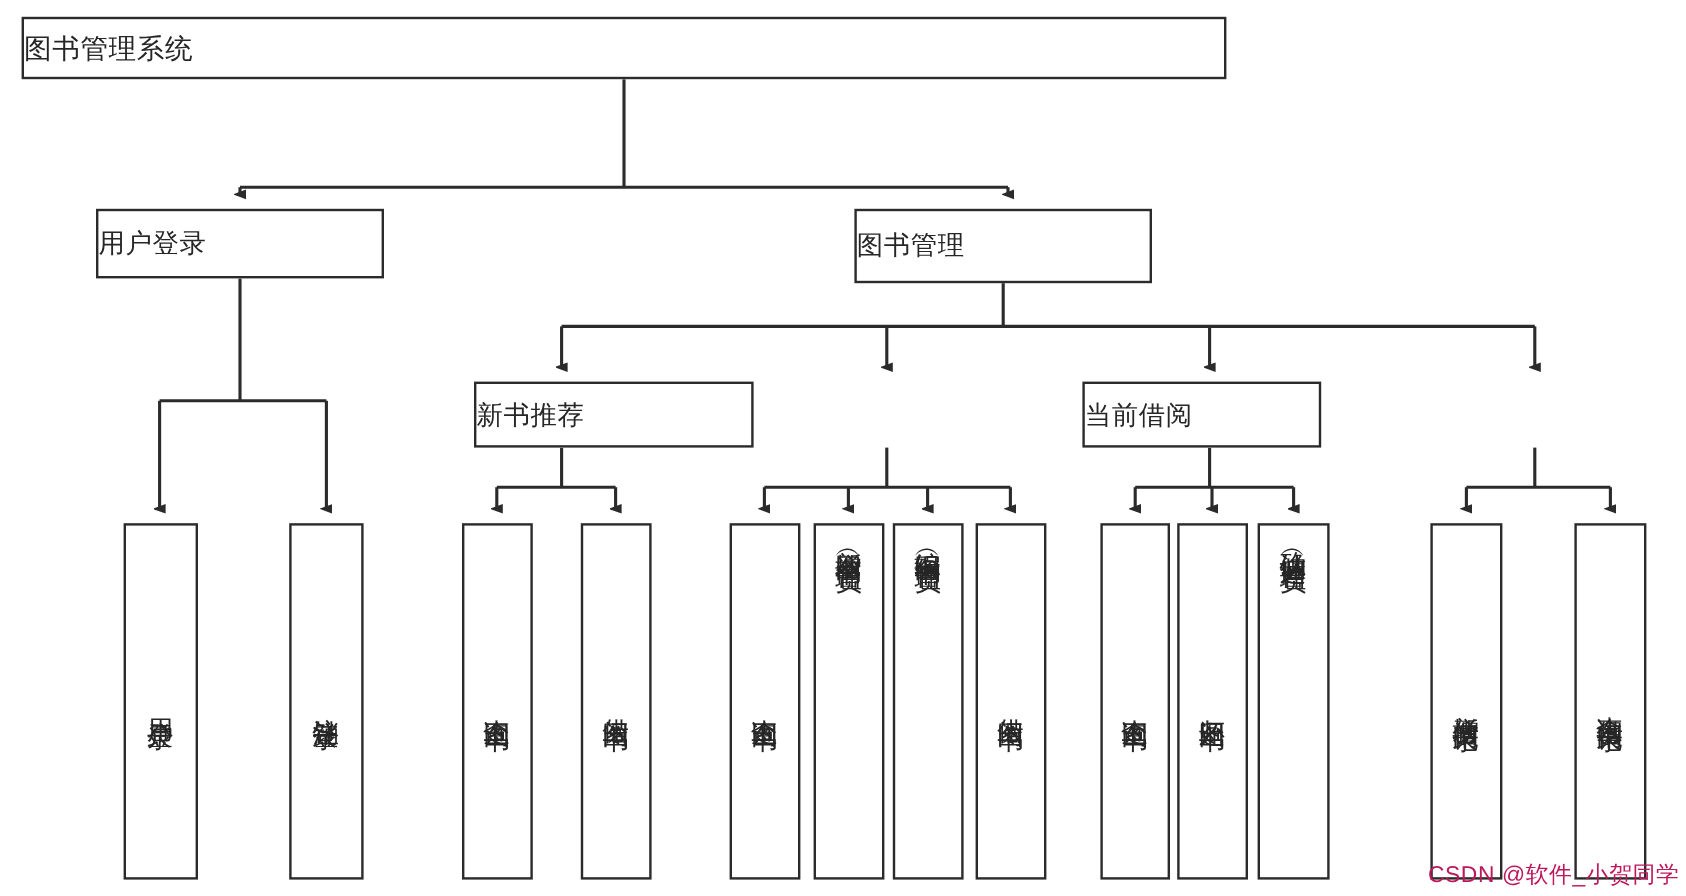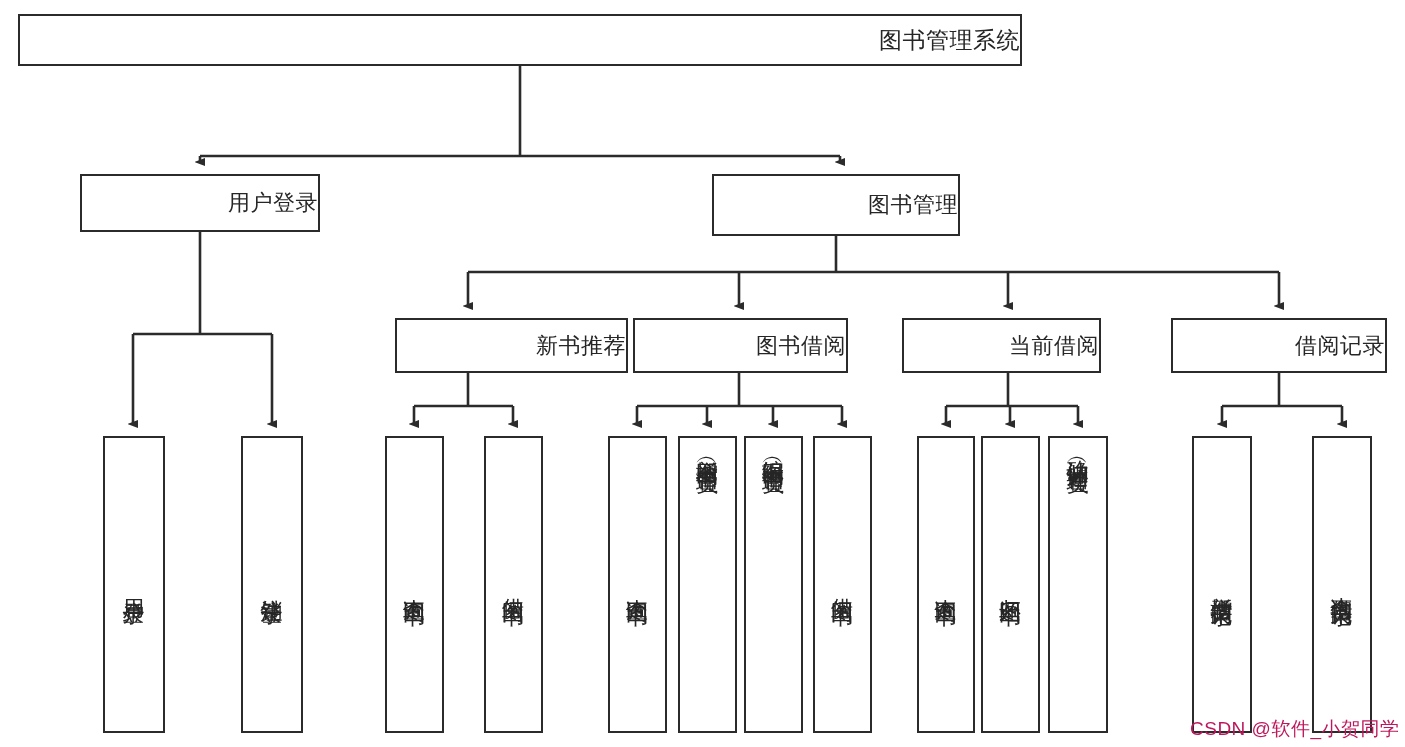--- a/index.html
+++ b/index.html
@@ -27,21 +27,21 @@
     width: 1405px;
     height: 747px;
   }
   .node-box {
     position: absolute;
     box-sizing: border-box;
     border: 2px solid #2b2b2b;
     background: #ffffff;
     display: flex;
     align-items: center;
-    justify-content: flex-end;
+    justify-content: flex-start;
     color: #1a1a1a;
   }
   .node-label {
     font-size: 21px;
     line-height: 1.15;
     letter-spacing: 0.5px;
     white-space: nowrap;
     color: #262626;
   }
   .node-box.root .node-label { font-size: 23px; }
@@ -145,28 +145,22 @@
   <div class="node-box level2" style="left: 80px; top: 174px; width: 240px; height: 58px;">
     <span class="node-label">用户登录</span>
   </div>
   <div class="node-box level2" style="left: 712px; top: 174px; width: 248px; height: 62px;">
     <span class="node-label">图书管理</span>
   </div>
 
   <div class="node-box level3" style="left: 363px; top: 318px; width: 233px; height: 55px; margin-left: 32px;">
     <span class="node-label">新书推荐</span>
   </div>
-  <div class="node-box level3" style="left: 633px; top: 318px; width: 215px; height: 55px;">
-    <span class="node-label">图书借阅</span>
-  </div>
   <div class="node-box level3" style="left: 902px; top: 318px; width: 199px; height: 55px;">
     <span class="node-label">当前借阅</span>
-  </div>
-  <div class="node-box level3" style="left: 1171px; top: 318px; width: 216px; height: 55px;">
-    <span class="node-label">借阅记录</span>
   </div>
 
   <div class="node-box leaf" style="left: 103px; top: 436px; width: 62px; height: 297px;">
     <div class="leaf-inner">
       <span class="node-label">用户登录</span>
     </div>
   </div>
   <div class="node-box leaf" style="left: 241px; top: 436px; width: 62px; height: 297px;">
     <div class="leaf-inner">
       <span class="node-label">注销登录</span>

